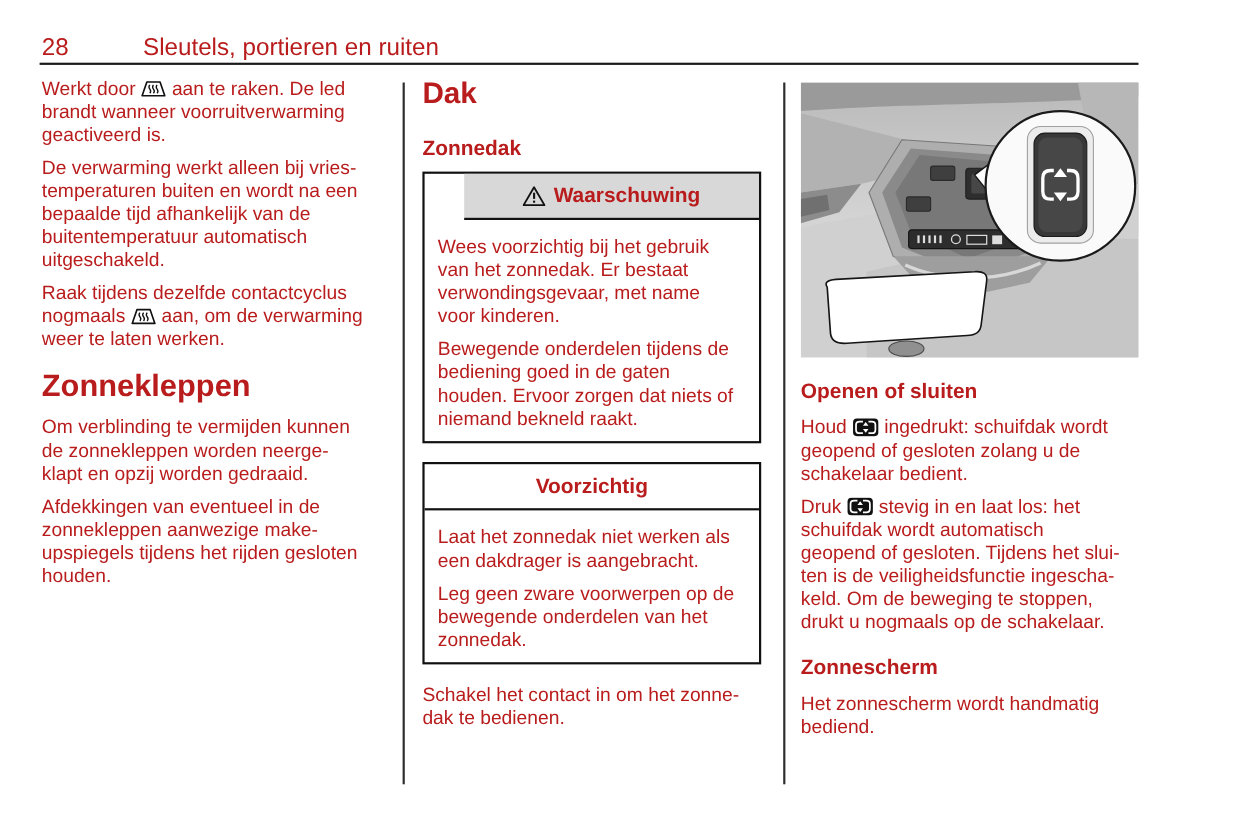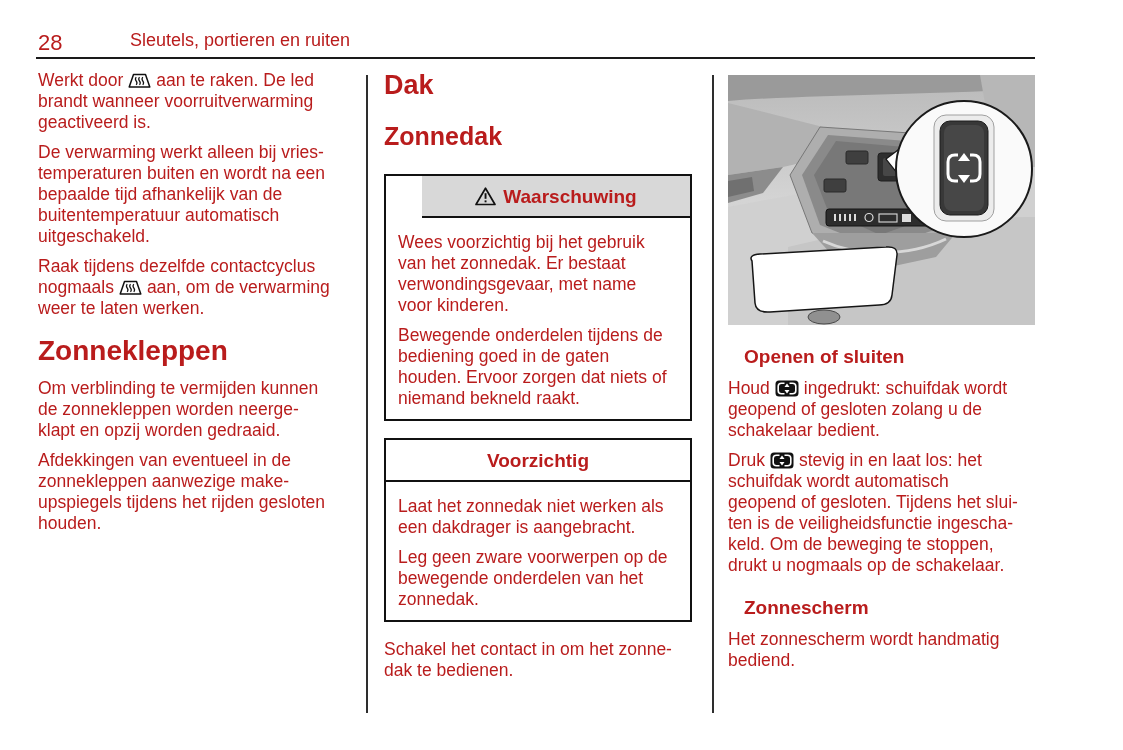--- a/index.html
+++ b/index.html
@@ -3,35 +3,35 @@
 <meta charset="utf-8">
 <style>
   html,body{margin:0;padding:0;background:#ffffff;}
   .page{
     position:relative;width:1123px;height:750px;overflow:hidden;
     background:#ffffff;color:#b91c1c;
     font-family:"Liberation Sans","DejaVu Sans",sans-serif;
   }
   
   .page-number{position:absolute;left:38px;top:30px;font-size:22px;}
-  .page-title{position:absolute;left:130px;top:30px;font-size:18px;}
+  .page-title{position:absolute;left:130px;top:30px;font-size:22px;}
   .header-rule{position:absolute;left:36px;top:57px;width:999px;height:2px;background:#1a1a1a;}
   
   .col-sep{position:absolute;top:75px;width:2px;height:638px;background:#2e2e2e;}
   .sep-1{left:366px;} .sep-2{left:712px;}
   
   .col{position:absolute;font-size:17.5px;line-height:21px;}
   .col-left{left:38px;top:70px;width:318px;}
   .col-mid{left:384px;top:70px;width:308px;}
   .col-right{left:728px;top:75px;width:308px;}
   .col p{margin:0 0 9px 0;white-space:pre-line;}
   .h1{font-size:27px;font-weight:bold;margin:0 0 22px 0;line-height:30px;}
   .h2{font-size:28px;font-weight:bold;margin:18px 0 13px 0;line-height:28px;}
-  .col-mid .h2{margin-top:0;margin-bottom:24px;font-size:25px;}
-  .h3{font-size:19px;font-weight:bold;margin:20px 0 10px 16px;line-height:23px;}
+  .col-mid .h2{margin-top:0;margin-bottom:6px;font-size:19px;}
+  .h3{font-size:19px;font-weight:bold;margin:20px 0 10px 0;line-height:23px;}
   
   .notice-box{border:2px solid #111;margin:4px 0 17px 0;}
   .notice-header{
     display:flex;align-items:center;justify-content:center;gap:7px;
     font-size:19px;font-weight:bold;padding:10px 0 9px 0;
     border-bottom:2px solid #111;
   }
   .notice-warning .notice-header{background:#d8d8d8;margin-left:36px;}
   .notice-body{padding:5px 12px 10px 12px;}
   .notice-body p{margin:9px 0 0 0;}

